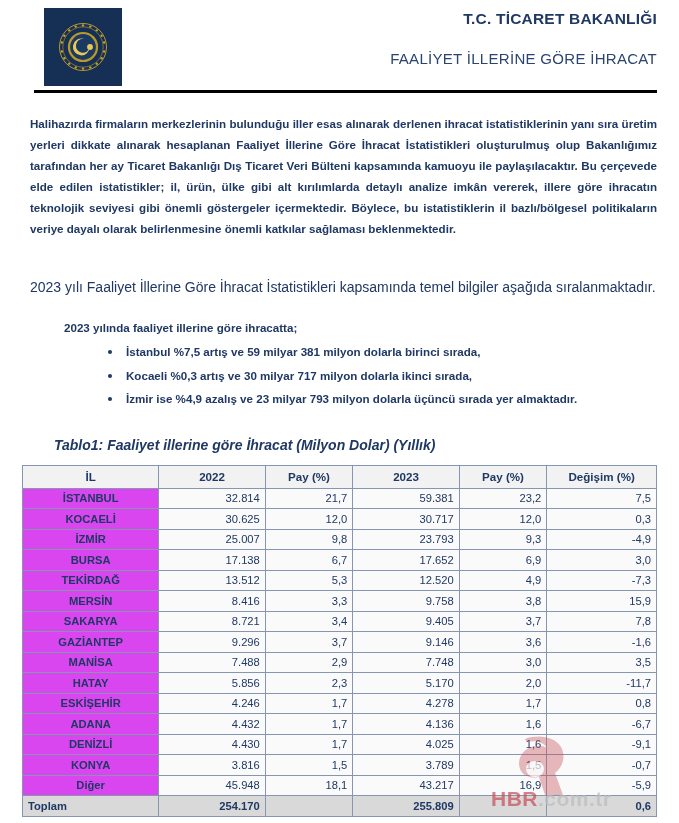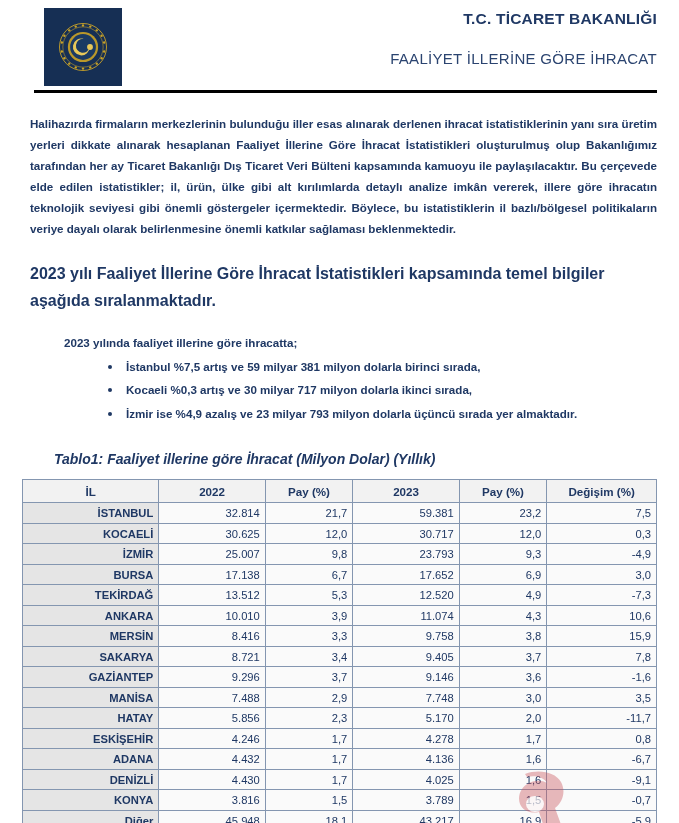--- a/index.html
+++ b/index.html
@@ -72,23 +72,23 @@
   }
   .intro-para {
     margin-top: 21px;
     font-size: 11.6px;
     font-weight: bold;
     line-height: 1.82;
     text-align: justify;
     color: #1F3864;
   }
   .lead-line {
-    margin-top: 20px;
-    font-size: 16px;
-    font-weight: bold;
+    margin-top: 36px;
+    font-size: 14px;
+    font-weight: normal;
     line-height: 1.7;
     color: #1F3864;
   }
   .sub-lead {
     margin-top: 22px;
     margin-left: 34px;
     font-size: 11.6px;
     font-weight: bold;
     color: #1F3864;
   }
@@ -147,23 +147,23 @@
     background: #FAFAFA;
   }
   table.data thead th {
     background: #F2F2F2;
     text-align: center;
     font-weight: bold;
     font-size: 11.6px;
     height: 20px;
   }
   table.data td.city {
-    text-align: right;
-    font-weight: bold;
-    background: #e5e5e5;
+    text-align: center;
+    font-weight: bold;
+    background: #d946ef;
   }
   table.data td.num {
     text-align: right;
     font-weight: normal;
     background: #FAFAFA;
   }
   table.data tr.total td {
     background: #D9D9D9;
     font-weight: bold;
   }
@@ -322,28 +322,20 @@
         </tr>
         <tr>
           <td class="city">TEKİRDAĞ</td>
           <td class="num">13.512</td>
           <td class="num">5,3</td>
           <td class="num">12.520</td>
           <td class="num">4,9</td>
           <td class="num">-7,3</td>
         </tr>
         <tr>
-          <td class="city">ANKARA</td>
-          <td class="num">10.010</td>
-          <td class="num">3,9</td>
-          <td class="num">11.074</td>
-          <td class="num">4,3</td>
-          <td class="num">10,6</td>
-        </tr>
-        <tr>
           <td class="city">MERSİN</td>
           <td class="num">8.416</td>
           <td class="num">3,3</td>
           <td class="num">9.758</td>
           <td class="num">3,8</td>
           <td class="num">15,9</td>
         </tr>
         <tr>
           <td class="city">SAKARYA</td>
           <td class="num">8.721</td>

